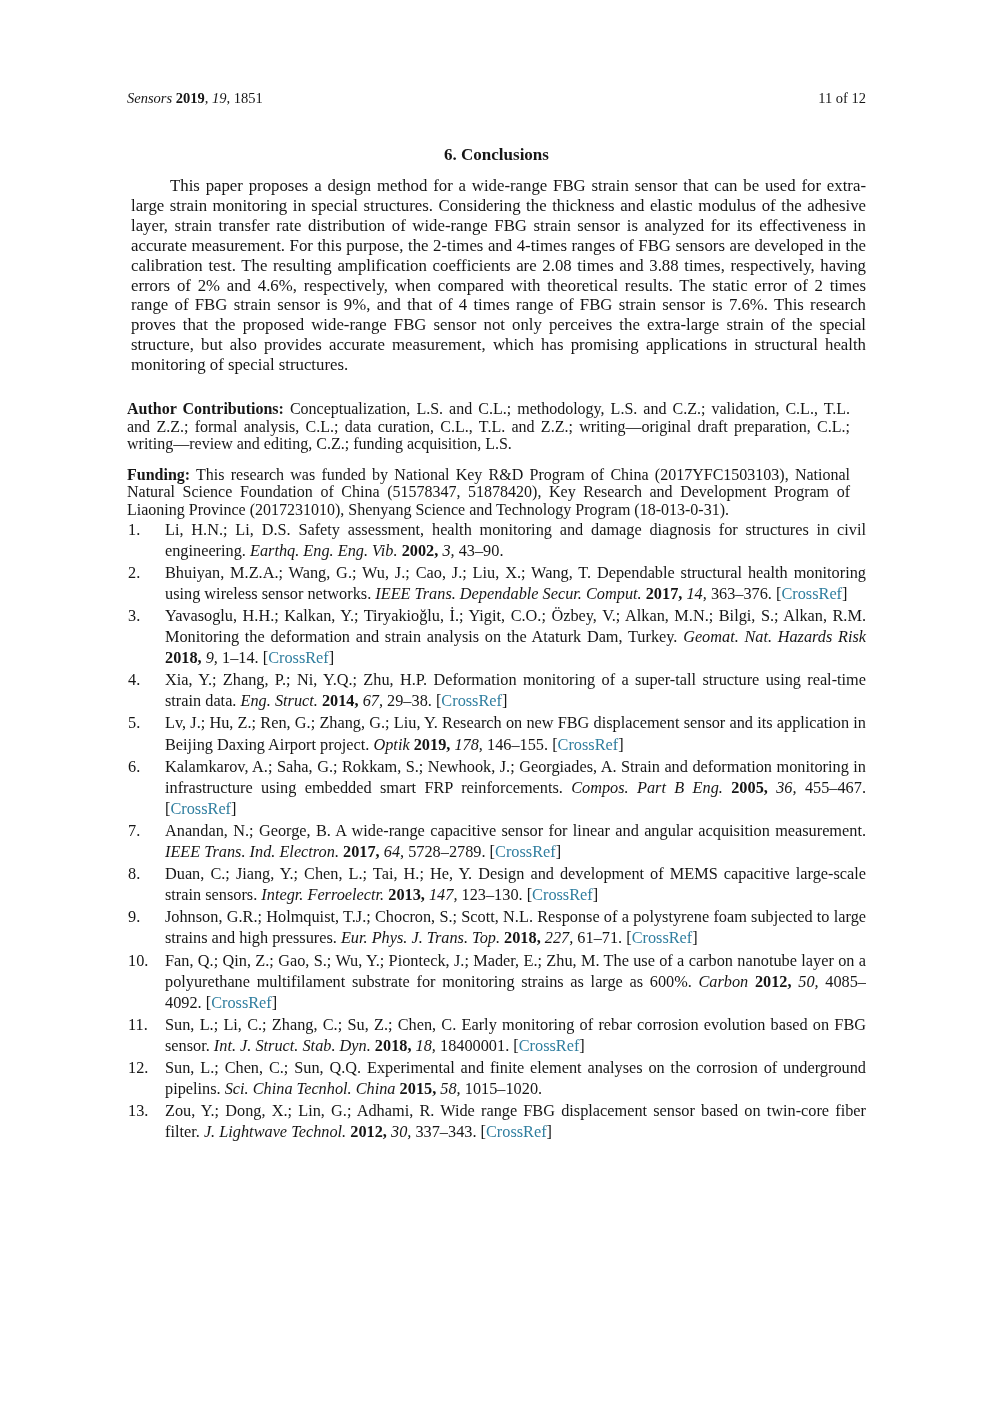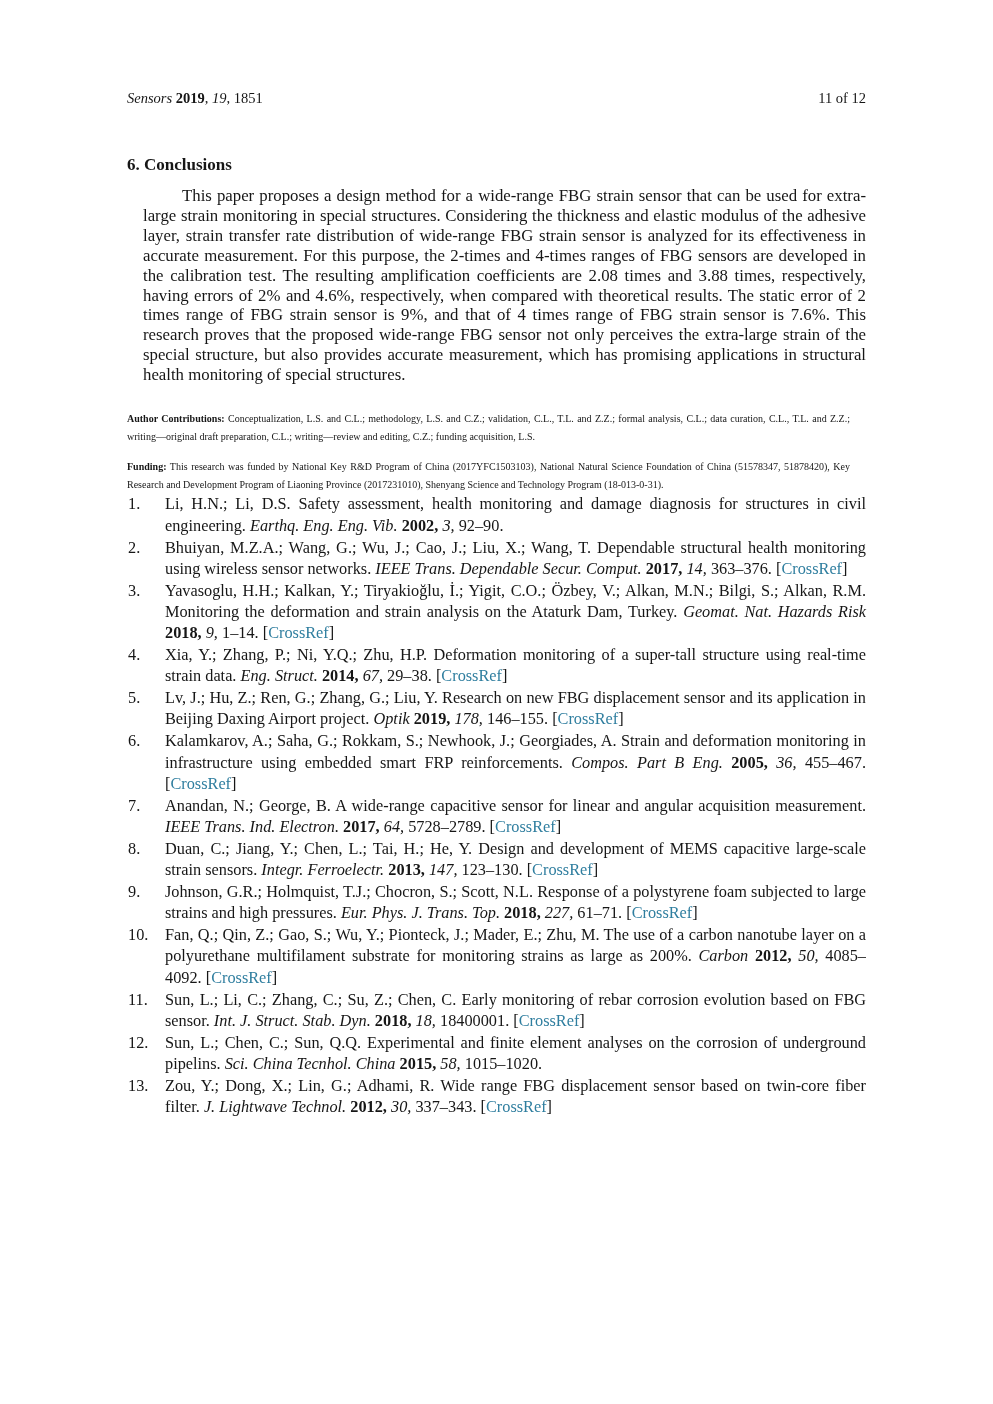--- a/index.html
+++ b/index.html
@@ -19,31 +19,32 @@
     justify-content: space-between;
     font-size: 14.5px;
     white-space: pre-wrap;
   }
   .h-journal { font-style: italic; }
   .h-year { font-weight: bold; }
   .h-vol { font-style: italic; }
   .section-heading {
     font-size: 17px;
     font-weight: bold;
-    margin: 48px 0 0 0;
+    margin: 38px 0 0 0;
+    text-align: center;
   }
   .para {
     font-size: 16.8px;
     line-height: 19.9px;
     text-align: justify;
     text-indent: 39px;
-    margin: 11px 0 0 16px;
+    margin: 11px 0 0 4px;
   }
   .note {
-    font-size: 10px;
+    font-size: 16px;
     line-height: 17.6px;
     text-align: justify;
     margin: 13px 16px 0 0;
   }
   .note-first { margin-top: 25px; }
   .note b { font-weight: bold; }
   .refs-heading {
     font-size: 17px;
     font-weight: bold;
     margin: 24px 0 15px 0;
@@ -91,21 +92,21 @@
 
 
 
   <ol class="refs">
       <li>
       <span class="ref-num">1.</span>
       <span>Li, H.N.; Li, D.S. Safety assessment, health monitoring and damage diagnosis for structures in civil engineering.</span>
       <span class="ref-journal">Earthq. Eng. Eng. Vib.</span>
       <span class="ref-year">2002,</span>
       <span class="ref-vol">3,</span>
-      <span>92–90.</span>
+      <span>43–90.</span>
       
     </li>
       <li>
       <span class="ref-num">2.</span>
       <span>Bhuiyan, M.Z.A.; Wang, G.; Wu, J.; Cao, J.; Liu, X.; Wang, T. Dependable structural health monitoring using wireless sensor networks.</span>
       <span class="ref-journal">IEEE Trans. Dependable Secur. Comput.</span>
       <span class="ref-year">2017,</span>
       <span class="ref-vol">14,</span>
       <span>363–376.</span>
       <span class="crossref"><span>[</span><a style="color: rgb(47, 126, 159);">CrossRef</a><span>]</span></span>
@@ -168,21 +169,21 @@
       <span class="ref-num">9.</span>
       <span>Johnson, G.R.; Holmquist, T.J.; Chocron, S.; Scott, N.L. Response of a polystyrene foam subjected to large strains and high pressures.</span>
       <span class="ref-journal">Eur. Phys. J. Trans. Top.</span>
       <span class="ref-year">2018,</span>
       <span class="ref-vol">227,</span>
       <span>61–71.</span>
       <span class="crossref"><span>[</span><a style="color: rgb(47, 126, 159);">CrossRef</a><span>]</span></span>
     </li>
       <li>
       <span class="ref-num">10.</span>
-      <span>Fan, Q.; Qin, Z.; Gao, S.; Wu, Y.; Pionteck, J.; Mader, E.; Zhu, M. The use of a carbon nanotube layer on a polyurethane multifilament substrate for monitoring strains as large as 200%.</span>
+      <span>Fan, Q.; Qin, Z.; Gao, S.; Wu, Y.; Pionteck, J.; Mader, E.; Zhu, M. The use of a carbon nanotube layer on a polyurethane multifilament substrate for monitoring strains as large as 600%.</span>
       <span class="ref-journal">Carbon</span>
       <span class="ref-year">2012,</span>
       <span class="ref-vol">50,</span>
       <span>4085–4092.</span>
       <span class="crossref"><span>[</span><a style="color: rgb(47, 126, 159);">CrossRef</a><span>]</span></span>
     </li>
       <li>
       <span class="ref-num">11.</span>
       <span>Sun, L.; Li, C.; Zhang, C.; Su, Z.; Chen, C. Early monitoring of rebar corrosion evolution based on FBG sensor.</span>
       <span class="ref-journal">Int. J. Struct. Stab. Dyn.</span>

